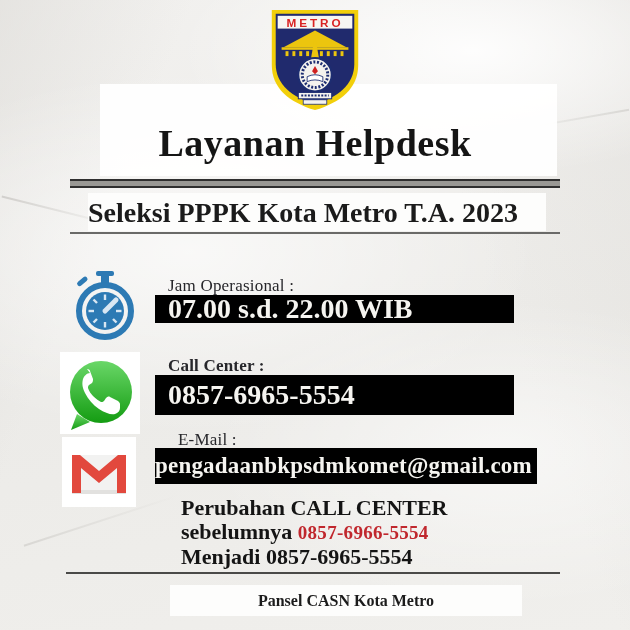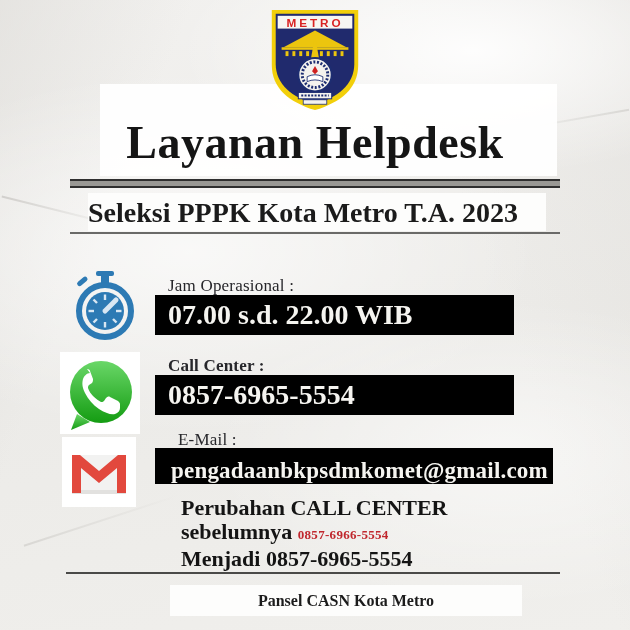--- a/index.html
+++ b/index.html
@@ -21,50 +21,50 @@
   .crease{position:absolute;pointer-events:none;}
   .crease.c1{left:0;top:210px;width:120px;height:2px;background:linear-gradient(90deg,rgba(190,188,184,.6),rgba(255,255,255,0));transform:rotate(14deg);}
   .crease.c2{left:500px;top:120px;width:130px;height:2px;background:linear-gradient(270deg,rgba(196,194,190,.5),rgba(255,255,255,0));transform:rotate(-10deg);}
   .crease.c3{left:20px;top:520px;width:160px;height:2px;background:linear-gradient(90deg,rgba(196,194,190,.5),rgba(255,255,255,0));transform:rotate(-18deg);}
 
   .title-backing{position:absolute;left:100px;top:84px;width:457px;height:92px;background:rgba(255,255,255,.92);}
   .logo{position:absolute;left:261px;top:6px;width:108px;height:110px;}
 
   .main-title{
     position:absolute;left:60px;top:116px;width:510px;height:54px;
-    text-align:center;font-size:46px;font-weight:bold;color:#151515;line-height:54px;
+    text-align:center;font-size:38px;font-weight:bold;color:#151515;line-height:54px;
     letter-spacing:.5px;
   }
   .ridge-divider{
     position:absolute;left:70px;top:179px;width:490px;height:9px;
     background:linear-gradient(#2f2f2f 0 24%, #999894 24% 76%, #2f2f2f 76% 100%);
   }
   .subtitle-band{
     position:absolute;left:88px;top:193px;width:458px;height:38px;background:#fdfdfc;
     text-align:left;font-size:28px;font-weight:bold;color:#1b1b1b;line-height:39px;
   }
   .subtitle-underline{position:absolute;left:70px;top:232px;width:490px;height:2px;background:#6a6a68;}
 
   .info-label{position:absolute;font-size:17px;color:#27272b;letter-spacing:.2px;}
   .value-bar{
     position:absolute;background:var(--value-bar-bg,#000);
     color:var(--value-text,#fff);font-weight:bold;display:flex;align-items:center;
   }
-  .bar-hours{left:155px;top:295px;width:346px;height:40px;font-size:28px;padding-left:13px;}
+  .bar-hours{left:155px;top:295px;width:346px;height:28px;font-size:28px;padding-left:13px;}
   .bar-call{left:155px;top:375px;width:346px;height:40px;font-size:28px;padding-left:13px;}
-  .bar-email{left:155px;top:448px;width:382px;height:36px;font-size:23px;padding-left:16px;letter-spacing:.2px;align-items:flex-end;}
+  .bar-email{left:155px;top:448px;width:382px;height:36px;font-size:23px;padding-left:0;letter-spacing:.2px;}
 
   .icon-box{position:absolute;}
   .icon-hours{left:70px;top:270px;width:70px;height:70px;}
   .icon-call{left:60px;top:352px;width:80px;height:82px;background:#fff;}
   .icon-email{left:62px;top:437px;width:74px;height:70px;background:#fff;}
 
   .change-note{position:absolute;left:155px;top:496px;width:350px;color:#141414;font-weight:bold;margin-left:26px;}
   .change-note .ln{font-size:22px;line-height:24px;}
-  .old-number{color:var(--old-number-red,#c0272d);font-size:13px;letter-spacing:.3px;}
+  .old-number{color:var(--old-number-red,#c0272d);font-size:19px;letter-spacing:.3px;}
 
   .footer-line{position:absolute;left:66px;top:572px;width:494px;height:2px;background:#4a4a48;}
   .footer-band{
     position:absolute;left:170px;top:585px;width:352px;height:31px;background:#fdfdfc;
     text-align:center;font-size:16px;font-weight:bold;color:#1b1b1b;line-height:31px;
   }
 </style>
 </head>
 <body>
 

